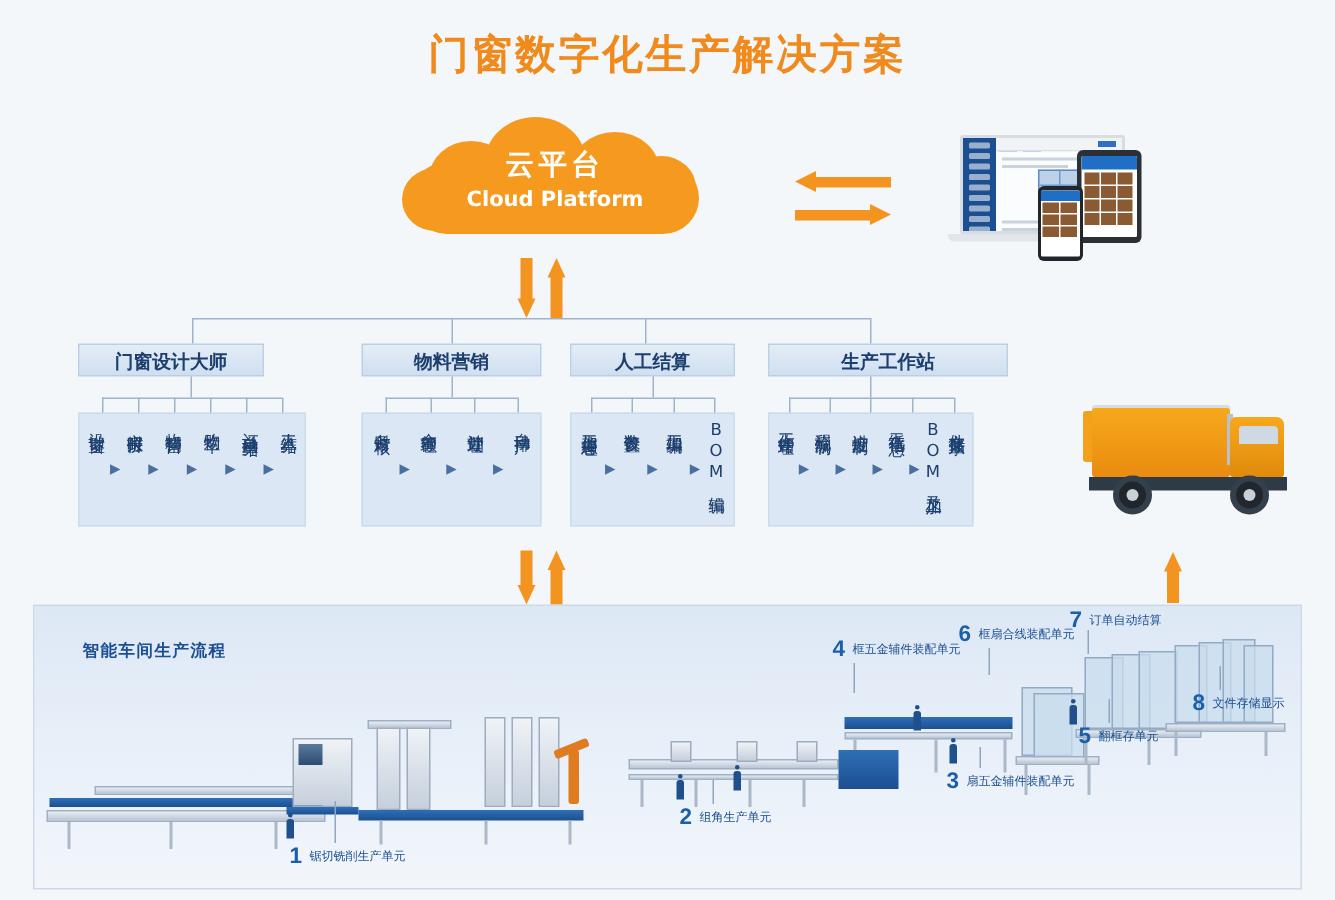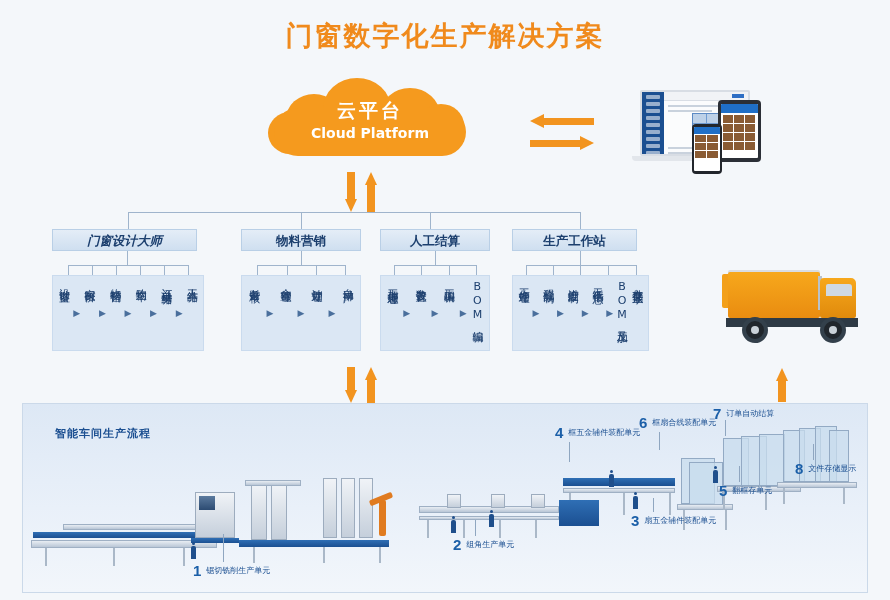--- a/index.html
+++ b/index.html
@@ -281,21 +281,21 @@
 
 <div id="connector-tree">
   <div class="conn" style="left:128px; top:12px; width:452px; height:1px;"></div>
   <div class="conn" style="left:128px; top:12px; width:1px; height:17px;"></div>
   <div class="conn" style="left:301px; top:12px; width:1px; height:17px;"></div>
   <div class="conn" style="left:430px; top:12px; width:1px; height:17px;"></div>
   <div class="conn" style="left:580px; top:12px; width:1px; height:17px;"></div>
 </div>
 
 <div class="module-group" style="left:52px; top:229px; width:152px;">
-  <div class="module-header" style="width:145px;font-style:italic;">门窗设计大师</div>
+  <div class="module-header" style="width:124px;">门窗设计大师</div>
   <div class="sub-conn" style="left:75px; top:22px; width:1px; height:14px;"></div>
   <div class="sub-conn" style="left:16px; top:36px; width:120px; height:1px;"></div>
   <div class="sub-conn" style="left:16px; top:36px; width:1px; height:10px;"></div>
   <div class="sub-conn" style="left:40px; top:36px; width:1px; height:10px;"></div>
   <div class="sub-conn" style="left:64px; top:36px; width:1px; height:10px;"></div>
   <div class="sub-conn" style="left:88px; top:36px; width:1px; height:10px;"></div>
   <div class="sub-conn" style="left:112px; top:36px; width:1px; height:10px;"></div>
   <div class="sub-conn" style="left:136px; top:36px; width:1px; height:10px;"></div>
   <div class="module-body" style="margin-top:24px; height:76px;">
     <div class="module-item">设计窗型</div>
@@ -344,21 +344,21 @@
     <div class="module-sep">▶</div>
     <div class="module-item">参数设置</div>
     <div class="module-sep">▶</div>
     <div class="module-item">加工编辑</div>
     <div class="module-sep">▶</div>
     <div class="module-item">BOM编辑</div>
   </div>
 </div>
 
 <div class="module-group" style="left:512px; top:229px; width:137px;">
-  <div class="module-header" style="width:125px;">生产工作站</div>
+  <div class="module-header" style="width:160px;">生产工作站</div>
   <div class="sub-conn" style="left:68px; top:22px; width:1px; height:14px;"></div>
   <div class="sub-conn" style="left:14px; top:36px; width:110px; height:1px;"></div>
   <div class="sub-conn" style="left:14px; top:36px; width:1px; height:10px;"></div>
   <div class="sub-conn" style="left:41px; top:36px; width:1px; height:10px;"></div>
   <div class="sub-conn" style="left:68px; top:36px; width:1px; height:10px;"></div>
   <div class="sub-conn" style="left:96px; top:36px; width:1px; height:10px;"></div>
   <div class="sub-conn" style="left:124px; top:36px; width:1px; height:10px;"></div>
   <div class="module-body" style="margin-top:24px; height:76px;">
     <div class="module-item">工作站管理</div>
     <div class="module-sep">▶</div>

